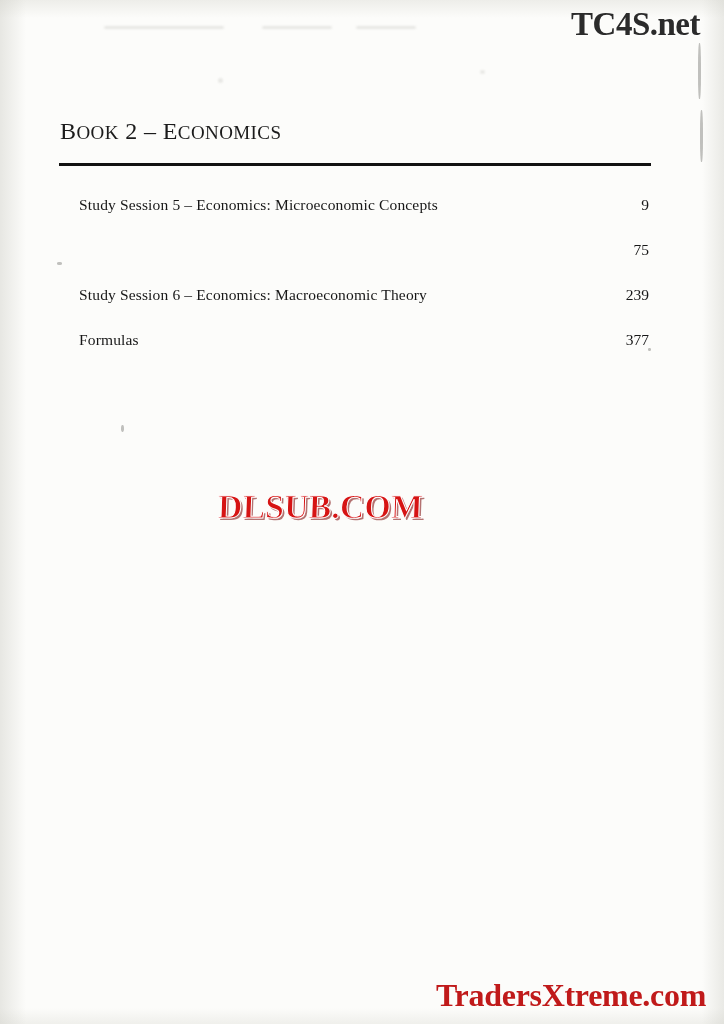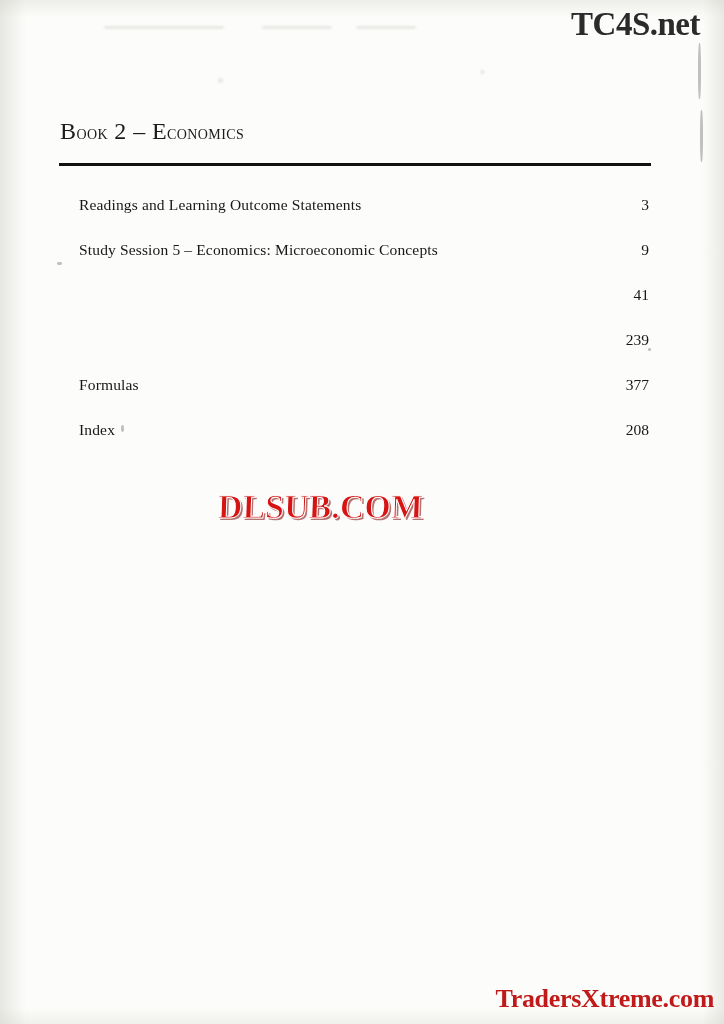--- a/index.html
+++ b/index.html
@@ -43,24 +43,24 @@
     font-weight: bold;
     font-size: 33px;
     color: #2b2b2b;
     letter-spacing: -0.5px;
     text-shadow: 1px 1px 0 rgba(255,255,255,0.6);
   }
 
   .watermark-bottom {
     position: absolute;
     bottom: 10px;
-    right: 10px;
+    right: 18px;
     font-family: "Liberation Serif", serif;
     font-weight: bold;
-    font-size: 26px;
+    font-size: 32px;
     color: #c01a1a;
     letter-spacing: -0.3px;
   }
 
   .watermark-center {
     position: absolute;
     top: 488px;
     left: 218px;
     font-family: "Liberation Serif", serif;
     font-weight: bold;
@@ -77,21 +77,21 @@
   .book-title {
     position: absolute;
     top: 118px;
     left: 60px;
     font-family: "Liberation Serif", serif;
     font-size: 24px;
     color: #1b1b1b;
     letter-spacing: 0.4px;
   }
   .book-title .sc {
-    font-size: 14px;
+    font-size: 19px;
   }
 
   .rule {
     position: absolute;
     top: 163px;
     left: 59px;
     width: 592px;
     height: 3px;
     background: #111;
   }
@@ -152,48 +152,41 @@
   <div class="watermark-top">TC4S.net</div>
 
   <div class="book-title">
     <span>B<span class="sc">OOK</span> 2 – E<span class="sc">CONOMICS</span></span>
   </div>
 
   <div class="rule"></div>
 
   <div class="toc">
 
-    <div class="toc-row">
-      <span class="toc-label">Readings and Learning Outcome Statements</span>
-      <span class="toc-page">3</span>
-    </div>
 
     <div class="toc-row">
       <span class="toc-label">Study Session 5 – Economics: Microeconomic Concepts</span>
       <span class="toc-page">9</span>
     </div>
 
     <div class="toc-row">
-      <span class="toc-page">41</span>
+      <span class="toc-page">75</span>
     </div>
 
     <div class="toc-row">
+      <span class="toc-label">Study Session 6 – Economics: Macroeconomic Theory</span>
       <span class="toc-page">239</span>
     </div>
 
 
     <div class="toc-row">
       <span class="toc-label">Formulas</span>
       <span class="toc-page">377</span>
     </div>
 
-    <div class="toc-row">
-      <span class="toc-label">Index</span>
-      <span class="toc-page">208</span>
-    </div>
 
   </div>
 
   <div class="watermark-center">DLSUB.COM</div>
 
   <div class="watermark-bottom">TradersXtreme.com</div>
 
 </div>
 
 </body></html>

